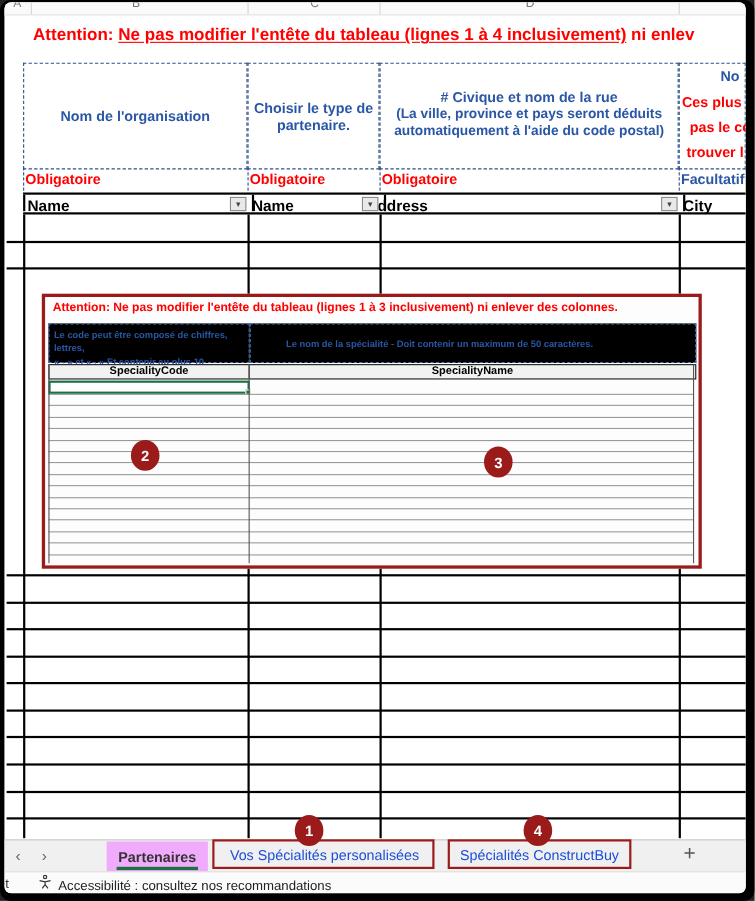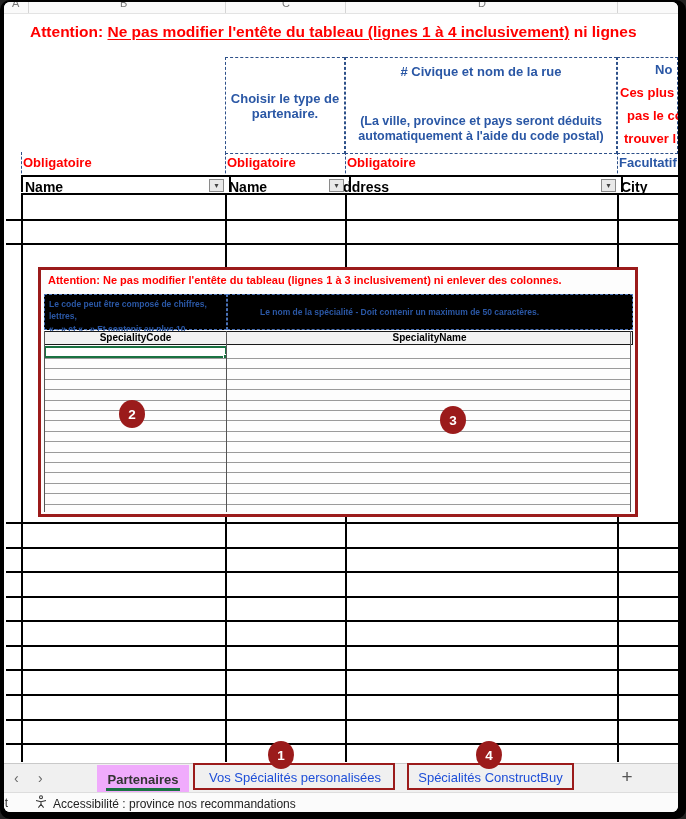--- a/index.html
+++ b/index.html
@@ -108,27 +108,30 @@
       <div class="colletter" style="left:116px">B</div>
       <div class="colletter" style="left:278px">C</div>
       <div class="colletter" style="left:474px">D</div>
       <div class="colsep" style="left:24px"></div>
       <div class="colsep" style="left:221px"></div>
       <div class="colsep" style="left:341px"></div>
       <div class="colsep" style="left:613px"></div>
     </div>
 
     <div class="top-warning">
-      <span>Attention: </span><span class="und">Ne pas modifier l'entête du tableau (lignes 1 à 4 inclusivement)</span><span> ni lignes</span>
-    </div>
-
+      <span>Attention: </span><span class="und">Ne pas modifier l'entête du tableau (lignes 1 à 4 inclusivement)</span><span> ni enlev</span>
+    </div>
+
+    <div class="note-cell" style="left:17px; width:204px; font-size:13px;">
+      <div>Nom de l'organisation</div>
+    </div>
     <div class="note-cell" style="left:221px; width:120px; font-size:13px;">
       <div>Choisir le type de partenaire.</div>
     </div>
-    <div class="note-cell" style="left:341px; width:272px; font-size:13px; justify-content:space-between; padding:6px 4px 8px 4px;">
+    <div class="note-cell" style="left:341px; width:272px; font-size:13px; padding:6px 4px 8px 4px;">
       <div># Civique et nom de la rue</div>
       <div style="font-size:12.5px; line-height:1.25;">(La ville, province et pays seront déduits automatiquement à l'aide du code postal)</div>
     </div>
     <div class="note-cell" style="left:613px; width:61px;"></div>
     <div class="frag" style="left:651px; top:60px;  color:#2a57a5;">No</div>
     <div class="frag" style="left:616px; top:83px;  color:#ff0000;">Ces plus</div>
     <div class="frag" style="left:623px; top:106px; color:#ff0000;">pas le co</div>
     <div class="frag" style="left:620px; top:129px; color:#ff0000;">trouver l</div>
 
     <div class="req" style="left:19px;  color:#ff0000;">Obligatoire</div>
@@ -227,21 +230,21 @@
 
     <div class="statusbar">
       <div class="status-left">êt</div>
       <div class="acc-item">
         <span>
           <svg width="14" height="14" viewBox="0 0 16 16" fill="none" stroke="#333" stroke-width="1.2">
             <circle cx="8" cy="2.6" r="1.7"></circle>
             <path d="M2.3 6.3 L8 7.6 L13.7 6.3 M8 7.6 L8 10.6 M8 10.6 L5 14.4 M8 10.6 L11 14.4"></path>
           </svg>
         </span>
-        <span class="acc-label">Accessibilité : province nos recommandations</span>
+        <span class="acc-label">Accessibilité : consultez nos recommandations</span>
       </div>
     </div>
   </div>
 
   <div class="ann-rect" style="left:193px; top:763px; width:202px; height:27px;"></div>
   <div class="ann-rect" style="left:407px; top:763px; width:167px; height:27px;"></div>
 
   <div class="badge" style="left:268px; top:741px;">1</div>
   <div class="badge" style="left:119px; top:400px;">2</div>
   <div class="badge" style="left:440px; top:406px;">3</div>

